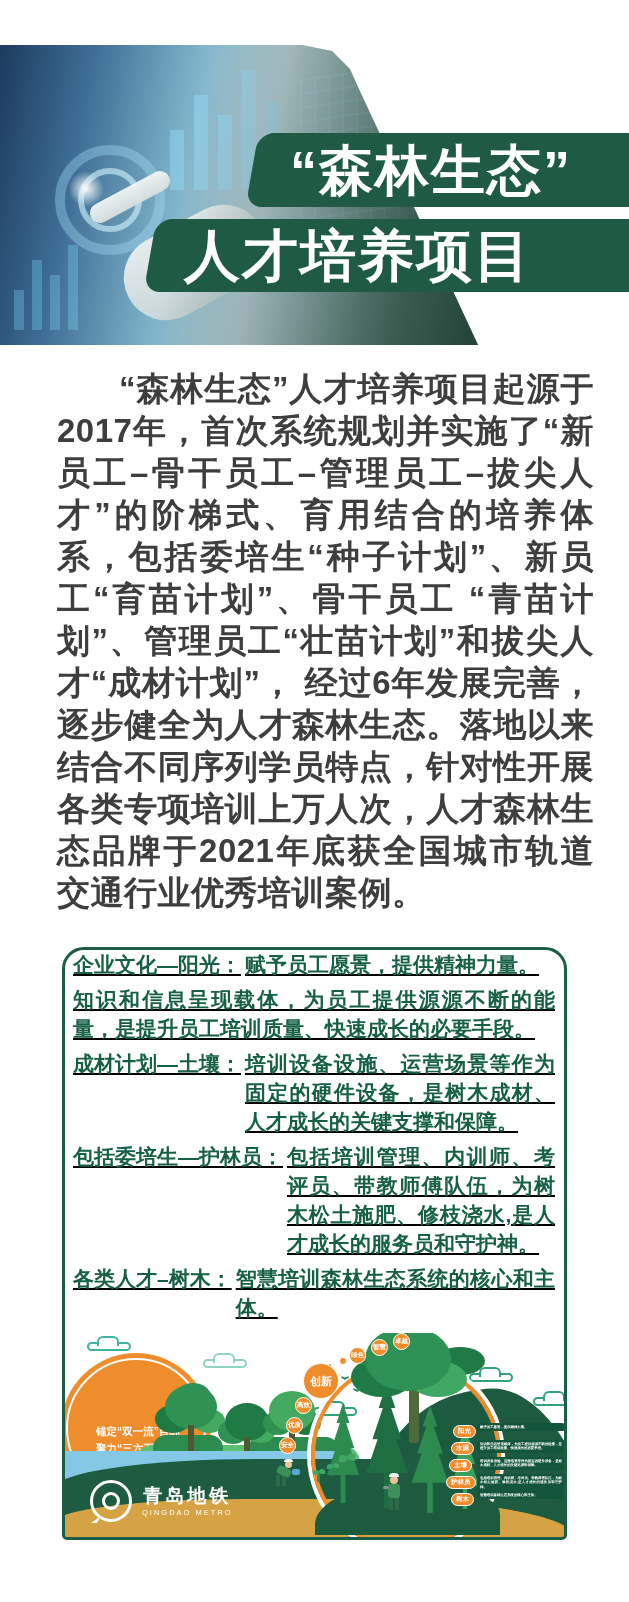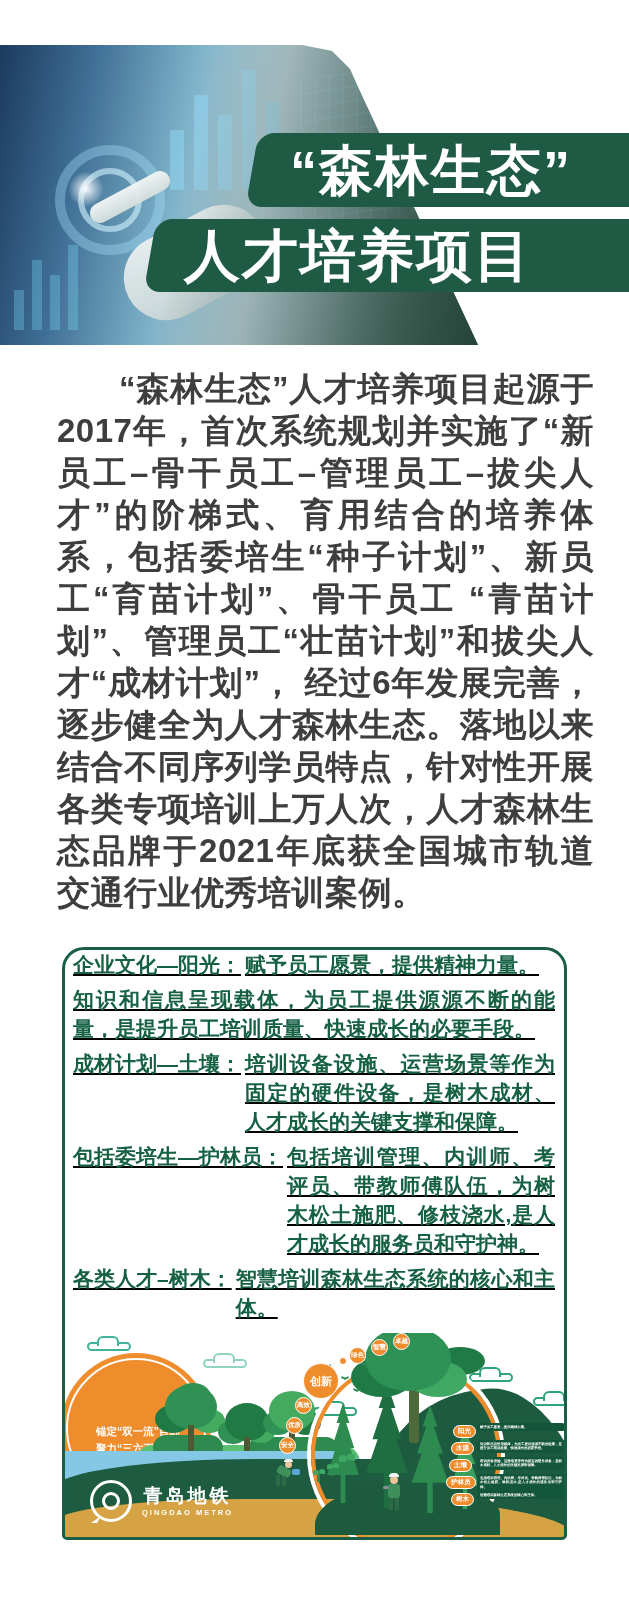--- a/index.html
+++ b/index.html
@@ -70,21 +70,21 @@
   .hill-right { position:absolute; right:-25px; top:58px; width:230px; height:170px; background:#1d5b40; border-radius:55% 40% 0 0 / 85% 100% 0 0; transform:rotate(-7deg); z-index:2; }
   .hill-main  { position:absolute; left:-10px; right:-10px; top:126px; bottom:0; background:#1e5c41; border-radius:45% 30% 0 0 / 34px 90px 0 0; z-index:5; }
   .sand { position:absolute; left:-10px; right:-10px; top:166px; bottom:0; background:#d5a344; border-radius:40% 45% 0 0 / 26px 42px 0 0; z-index:6; }
 
   .logo { position:absolute; left:25px; top:147px; z-index:7; display:flex; align-items:center; }
   .logo-glyph { position:relative; width:42px; height:42px; border:3px solid #fff; border-radius:50%; }
   .logo-glyph::before { content:""; position:absolute; left:9px; top:9px; width:12px; height:12px; border:3px solid #fff; border-radius:50%; }
   .logo-glyph::after { content:""; position:absolute; left:-2px; bottom:-4px; width:10px; height:10px; background:#fff; clip-path:polygon(0 100%,100% 30%,60% 100%); }
   .logo-txt { margin-left:10px; color:#fff; }
   .logo-zh { font-size:19px; font-weight:bold; letter-spacing:3px; line-height:20px;text-align:center; }
-  .logo-en { font-size:7.5px; letter-spacing:2px; font-weight:bold; margin-top:2px; }
+  .logo-en { font-size:7.5px; letter-spacing:2px; font-weight:normal; margin-top:2px; }
 
   .big-ring { position:absolute; left:246px; top:27px; width:190px; height:190px; border:4px solid #ef8d2c; border-radius:50%; box-shadow:0 0 0 4px #ffffff; z-index:8; }
   .ring-ground { position:absolute; left:250px; top:150px; width:185px; height:52px; background:#1d5b3f; border-radius:50% 50% 0 0 / 80% 60% 0 0; z-index:8; }
 
   .conifer { position:absolute; z-index:9;
     clip-path:polygon(50% 0,66% 20%,58% 20%,78% 45%,68% 45%,90% 72%,56% 72%,56% 100%,44% 100%,44% 72%,10% 72%,32% 45%,22% 45%,42% 20%,34% 20%); }
   .canopy { position:absolute; z-index:10; border-radius:50%; }
   .trunkbig { position:absolute; z-index:9; background:#4f6a3a; border-radius:3px; }
 
   .bird { position:absolute; width:8px; height:4px; z-index:11; }

